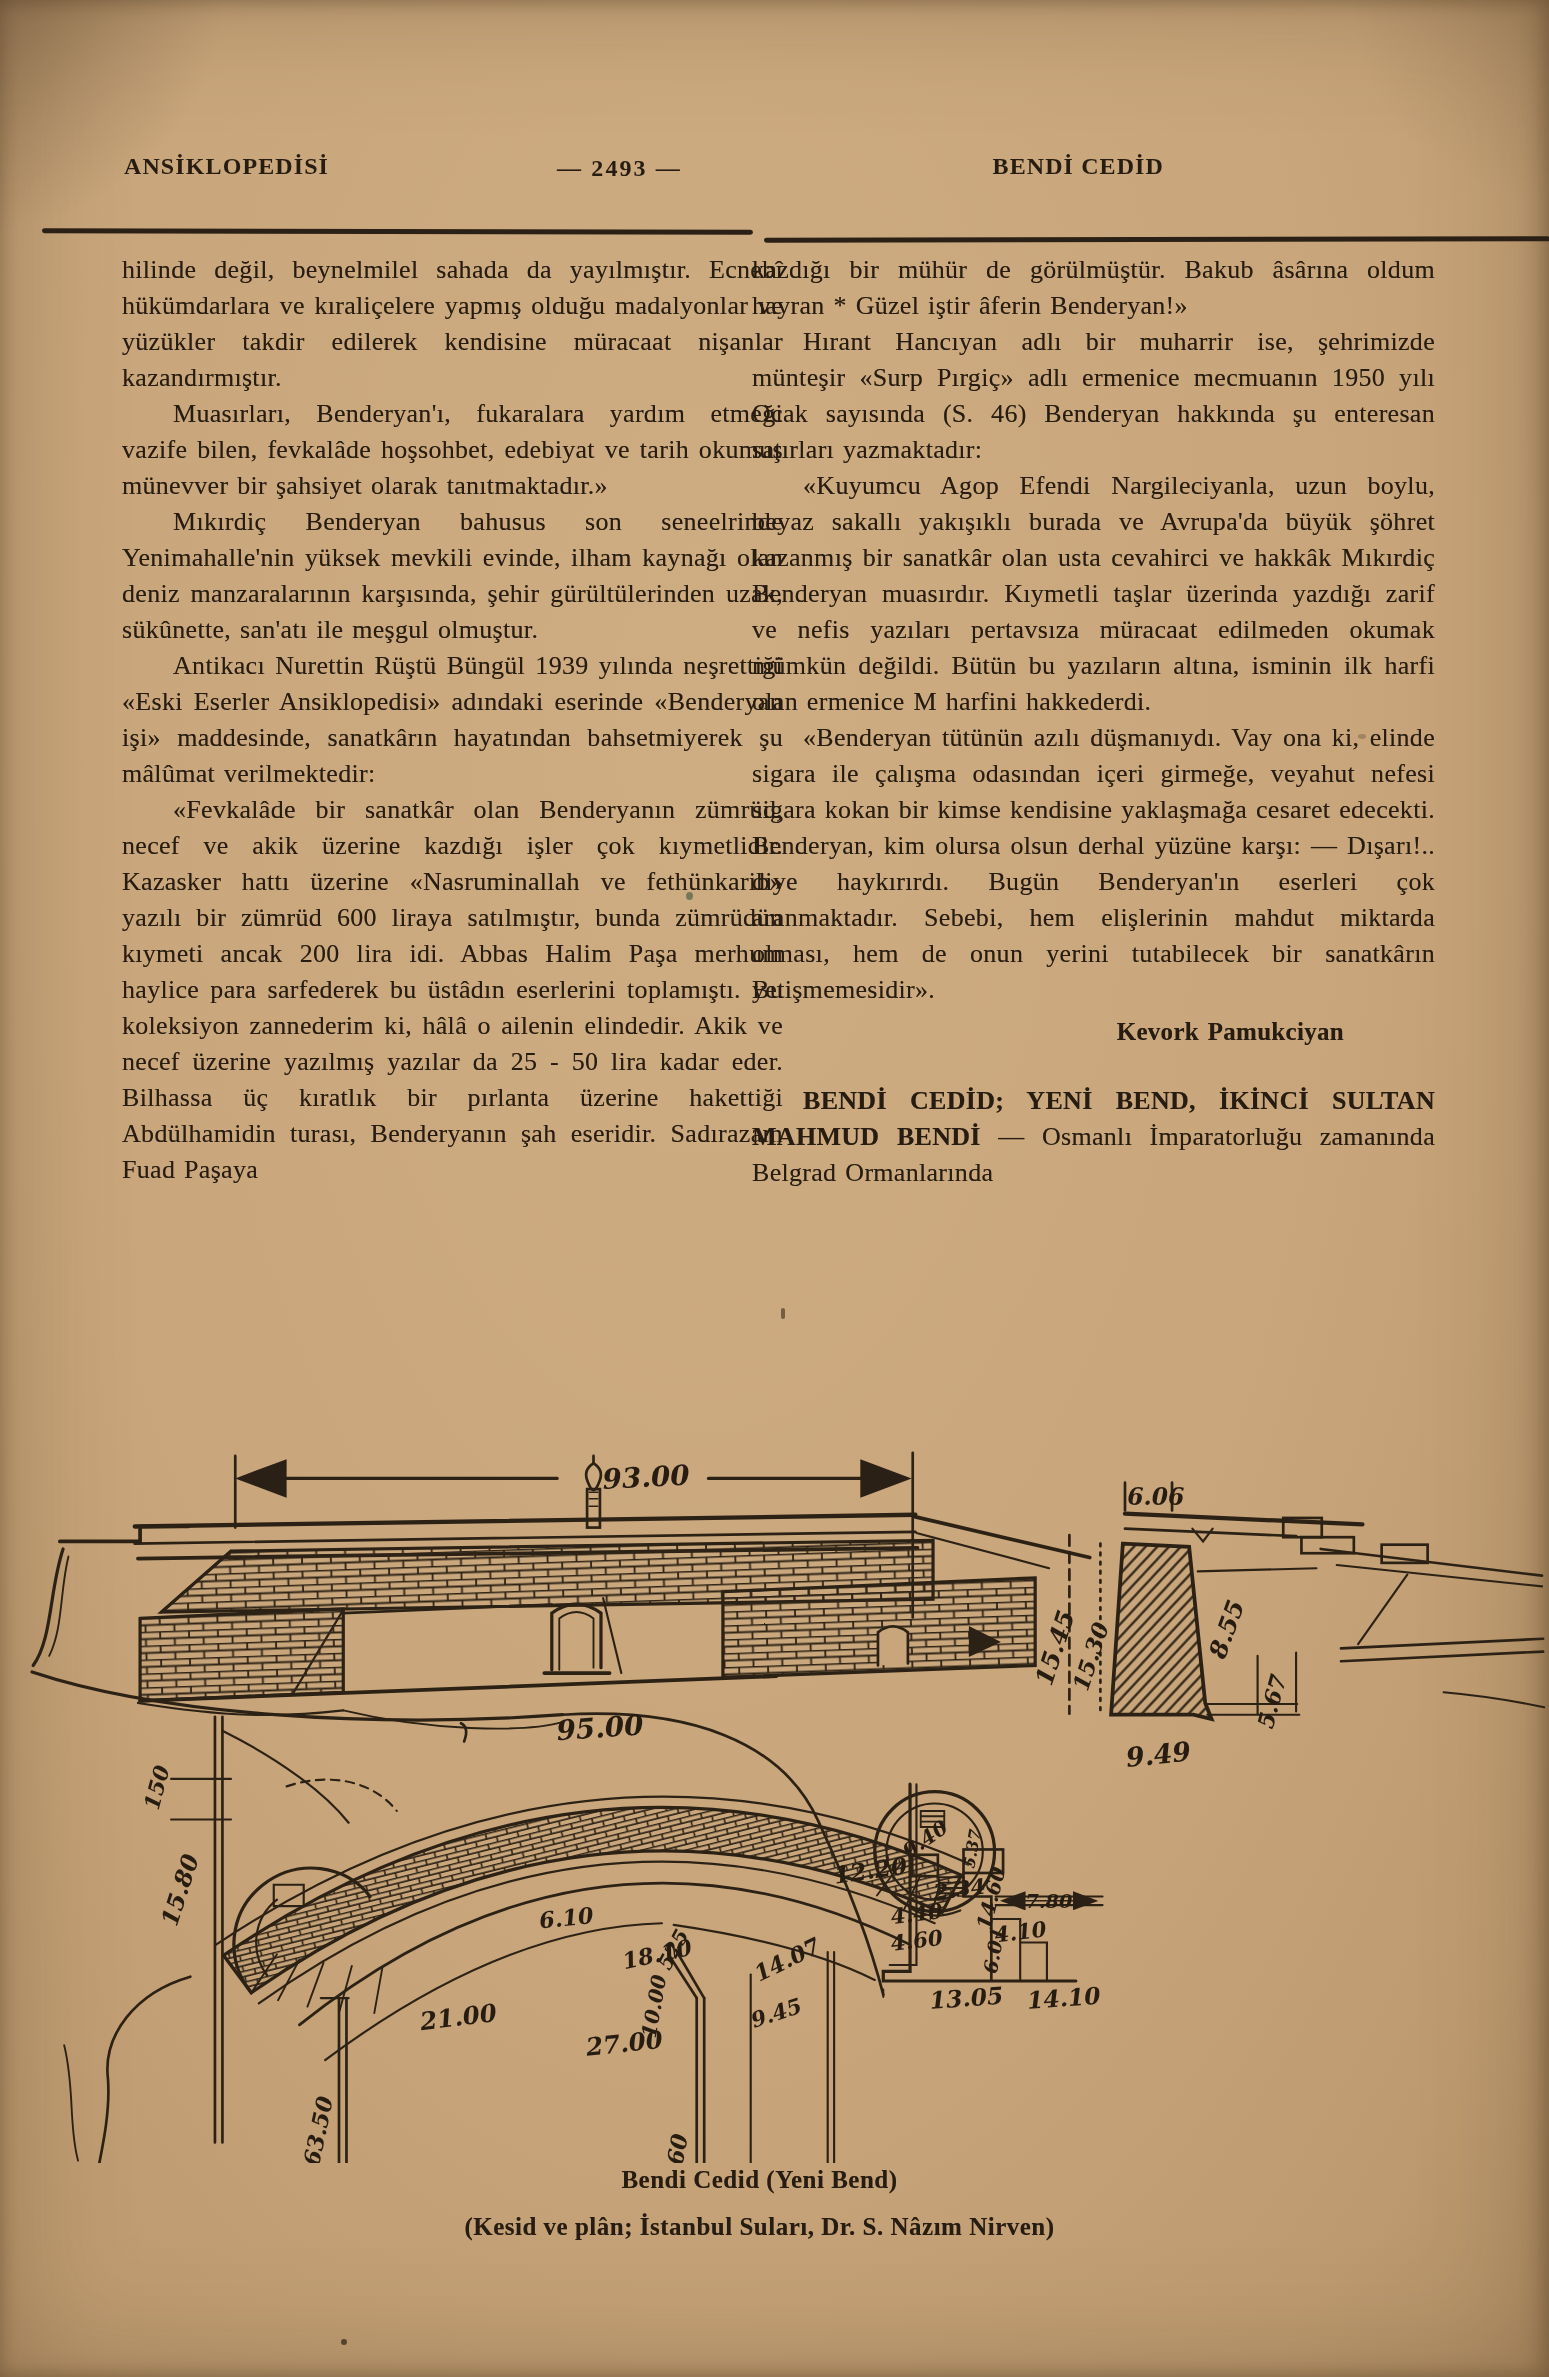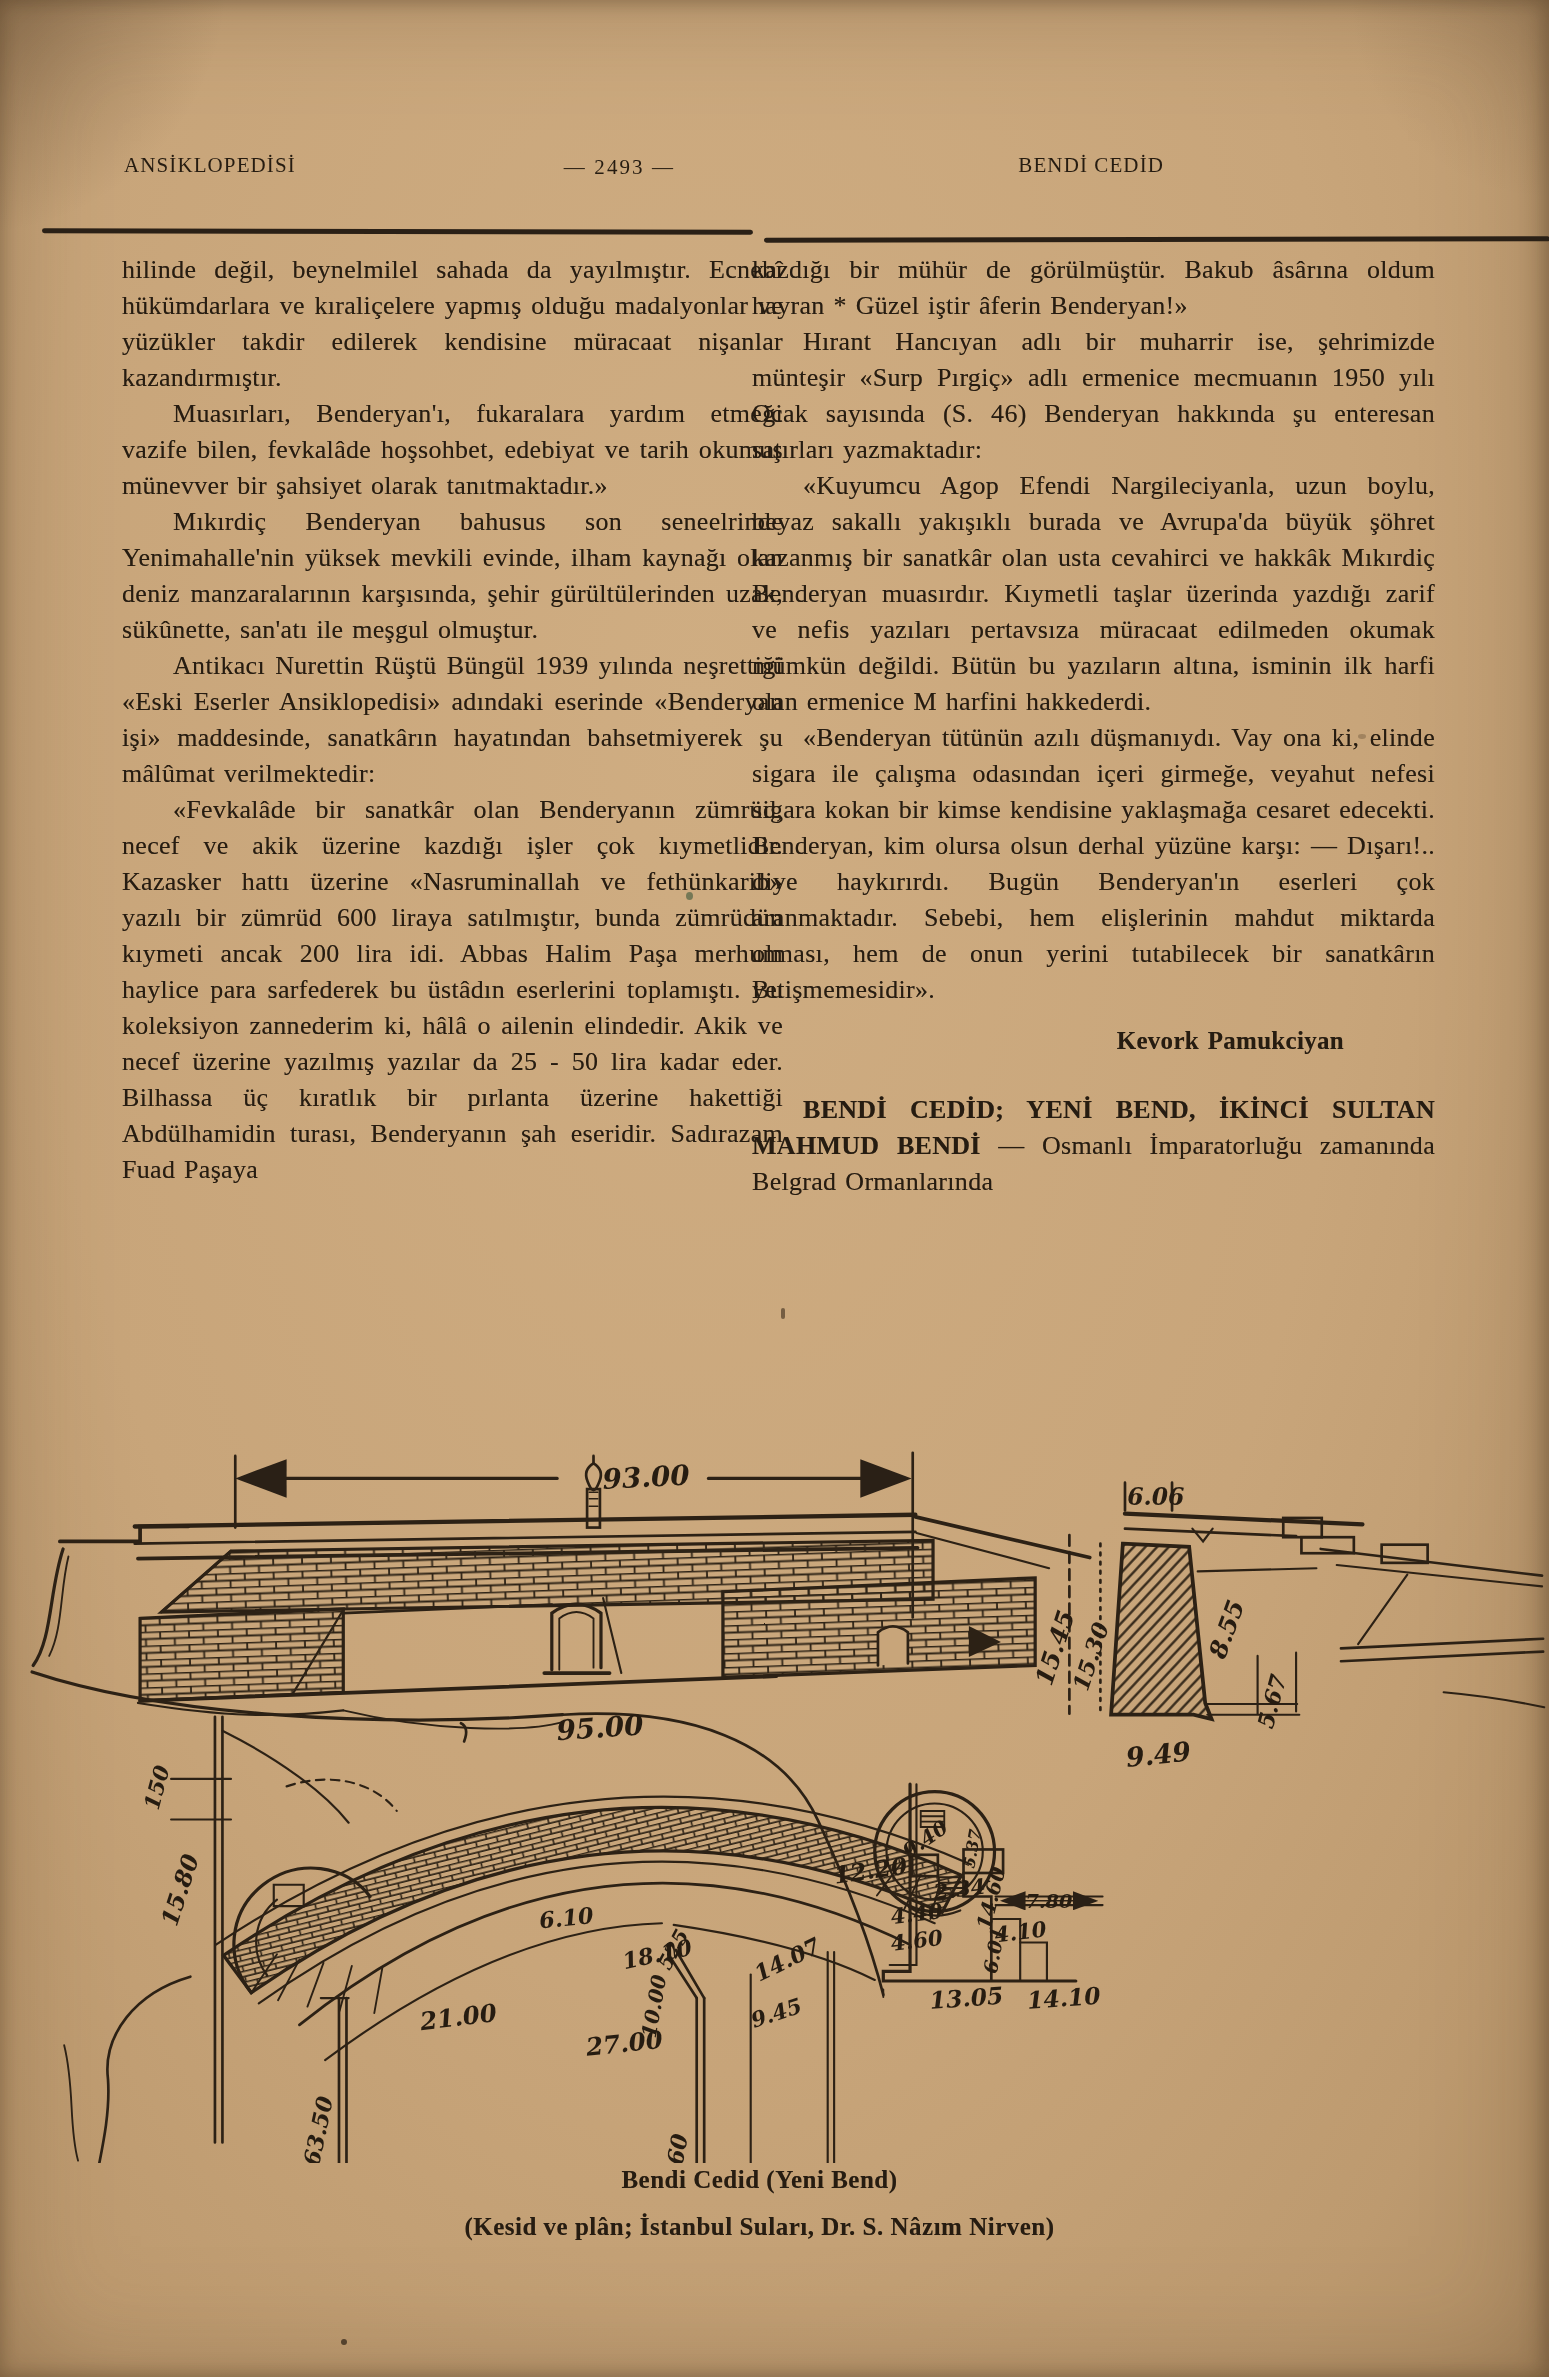--- a/index.html
+++ b/index.html
@@ -10,33 +10,33 @@
     background:
       radial-gradient(circle at -2% -1%, rgba(58,40,24,.38) 0%, rgba(58,40,24,0) 9%),
       radial-gradient(circle at 100% 0%, rgba(70,50,30,.18) 0%, rgba(70,50,30,0) 7%),
       radial-gradient(ellipse at 45% 30%, #cfad82 0%, #c8a57a 55%, #bd9a6f 85%, #b08e64 100%);
     box-shadow: inset 0 0 118px rgba(90,64,38,.35), inset -7.5px 0 21.4px rgba(60,42,24,.30), inset 3.2px 0 16px rgba(60,42,24,.18);
     overflow:hidden;
     font-family:"Liberation Serif","DejaVu Serif",serif;
     color:#261c11;
   }
   
-  .header{position:absolute;top:153px;left:0;width:1239px;height:37px;font-weight:normal;font-size:21px;letter-spacing:1.1px;}
+  .header{position:absolute;top:153px;left:0;width:1239px;height:37px;font-weight:bold;font-size:24px;letter-spacing:1.1px;}
   .header .h-left{position:absolute;left:124px;top:0;}
   .header .h-center{position:absolute;left:0;right:0;text-align:center;top:2.1px;letter-spacing:2.1px;}
   .header .h-right{position:absolute;right:75px;top:0;}
   .rule-a{position:absolute;top:229px;left:42px;width:711px;height:5.3px;background:#2a2016;border-radius:2.7px;transform:rotate(.12deg);}
   .rule-b{position:absolute;top:237px;left:764px;width:786px;height:5.3px;background:#2a2016;border-radius:2.7px;transform:rotate(-.1deg);}
   
   .col{position:absolute;top:252px;font-size:26px;line-height:36px;text-align:justify;letter-spacing:0.3px;word-spacing:2.1px;text-shadow:0 0 0.5px rgba(38,27,15,.45);}
   .col-left{left:122px;width:661px;}
   .col-right{left:752px;width:683px;}
   .para{margin:0;}
   .para.indent{text-indent:51px;}
-  .signature{margin:15px 91px 0 0;text-align:right;font-weight:bold;font-size:25px;}
+  .signature{margin:6px 91px 0 0;text-align:right;font-weight:bold;font-size:25px;}
   .entry{margin-top:33px;font-family:Liberation Serif, serif;}
   .entry .entry-head{font-weight:bold;}
   
   .figure{position:absolute;top:1414px;left:0;width:1549px;height:749px;}
   .figure svg{position:absolute;top:0;left:0;}
   .caption{position:absolute;top:2156px;left:230px;width:1059px;text-align:center;font-weight:bold;font-size:25px;line-height:47px;letter-spacing:0.5px;text-shadow:0 0 0.5px rgba(38,27,15,.4);}
   
   .speck{position:absolute;border-radius:50%;}
   .sp1{left:686px;top:892px;width:7px;height:8px;background:#5f6b4b;opacity:.8;}
   .sp2{left:341px;top:2339px;width:5.9px;height:5.9px;background:#33271a;opacity:.75;}

